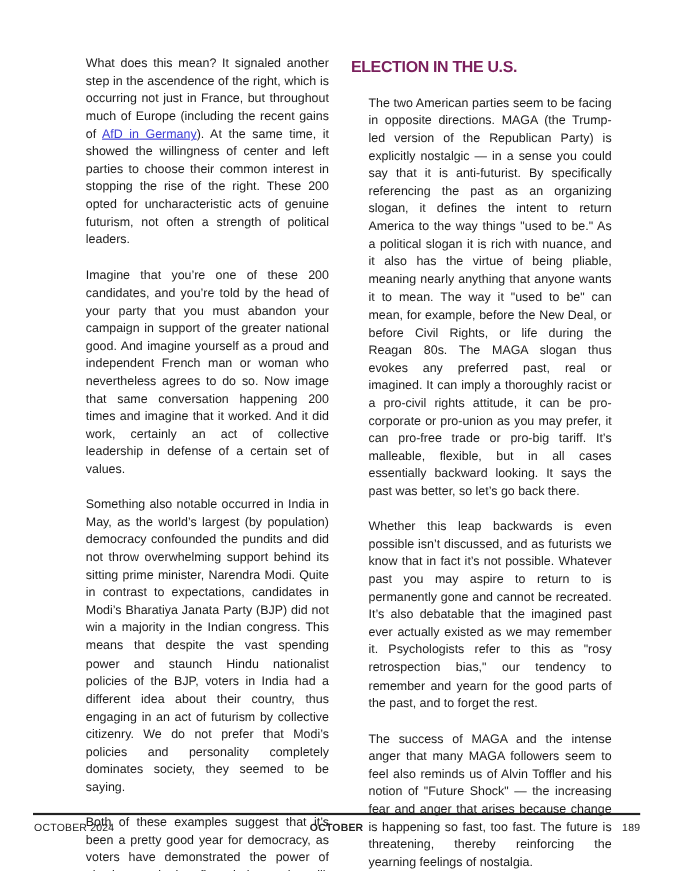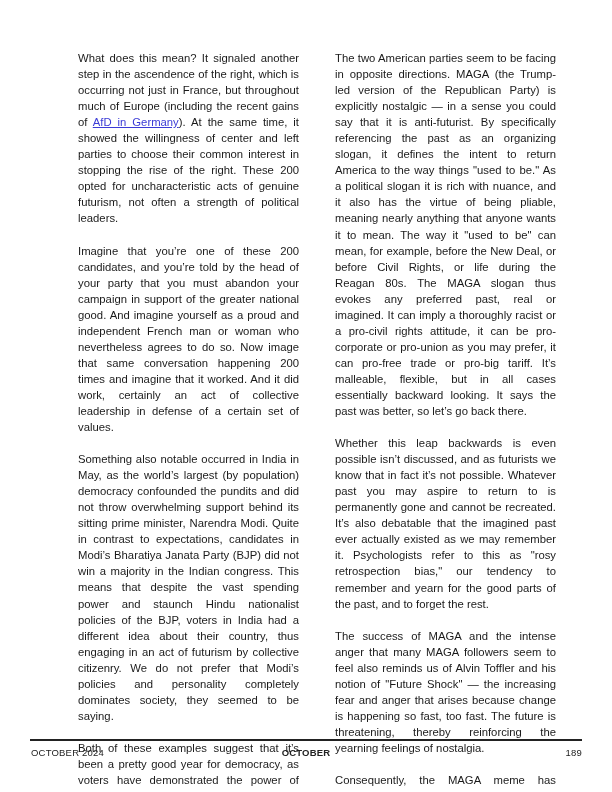--- a/index.html
+++ b/index.html
@@ -23,20 +23,21 @@
 <body>
 
 <div class="col col-left">
   <p><span>What does this mean? It signaled another step in the ascendence of the right, which is occurring not just in France, but throughout much of Europe (including the recent gains of </span><a class="link">AfD in Germany</a><span>). At the same time, it showed the willingness of center and left parties to choose their common interest in stopping the rise of the right. These 200 opted for uncharacteristic acts of genuine futurism, not often a strength of political leaders.</span></p>
   <p>Imagine that you’re one of these 200 candidates, and you’re told by the head of your party that you must abandon your campaign in support of the greater national good. And imagine yourself as a proud and independent French man or woman who nevertheless agrees to do so. Now image that same conversation happening 200 times and imagine that it worked. And it did work, certainly an act of collective leadership in defense of a certain set of values.</p>
   <p>Something also notable occurred in India in May, as the world’s largest (by population) democracy confounded the pundits and did not throw overwhelming support behind its sitting prime minister, Narendra Modi. Quite in contrast to expectations, candidates in Modi’s Bharatiya Janata Party (BJP) did not win a majority in the Indian congress. This means that despite the vast spending power and staunch Hindu nationalist policies of the BJP, voters in India had a different idea about their country, thus engaging in an act of futurism by collective citizenry. We do not prefer that Modi’s policies and personality completely dominates society, they seemed to be saying.</p>
   <p>Both of these examples suggest that it’s been a pretty good year for democracy, as voters have demonstrated the power of elections to both reflect their popular will, and to shape a pathway toward the future. Will something notable also occur in the US in April?</p>
 </div>
 
 <div class="col col-right">
+  <div class="heading">ELECTION IN THE U.S.</div>
   <p>The two American parties seem to be facing in opposite directions. MAGA (the Trump-led version of the Republican Party) is explicitly nostalgic — in a sense you could say that it is anti-futurist. By specifically referencing the past as an organizing slogan, it defines the intent to return America to the way things "used to be." As a political slogan it is rich with nuance, and it also has the virtue of being pliable, meaning nearly anything that anyone wants it to mean. The way it "used to be" can mean, for example, before the New Deal, or before Civil Rights, or life during the Reagan 80s. The MAGA slogan thus evokes any preferred past, real or imagined. It can imply a thoroughly racist or a pro-civil rights attitude, it can be pro-corporate or pro-union as you may prefer, it can pro-free trade or pro-big tariff. It’s malleable, flexible, but in all cases essentially backward looking. It says the past was better, so let’s go back there.</p>
   <p>Whether this leap backwards is even possible isn’t discussed, and as futurists we know that in fact it’s not possible. Whatever past you may aspire to return to is permanently gone and cannot be recreated. It’s also debatable that the imagined past ever actually existed as we may remember it. Psychologists refer to this as "rosy retrospection bias," our tendency to remember and yearn for the good parts of the past, and to forget the rest.</p>
   <p>The success of MAGA and the intense anger that many MAGA followers seem to feel also reminds us of Alvin Toffler and his notion of "Future Shock" — the increasing fear and anger that arises because change is happening so fast, too fast. The future is threatening, thereby reinforcing the yearning feelings of nostalgia.</p>
   <p>Consequently, the MAGA meme has captured the support of tens of millions of Americans. But it’s not attractive to everyone, enabling many Democratic candidates to position</p>
 </div>
 
 <div class="footer-rule"></div>
 <div class="footer footer-left">OCTOBER 2024</div>
 <div class="footer footer-center">OCTOBER</div>
 <div class="footer footer-right">189</div>

